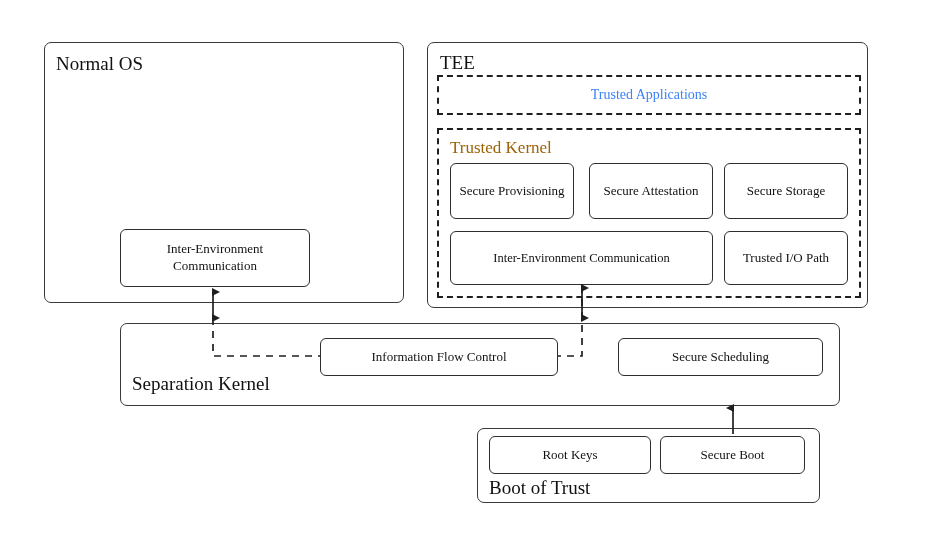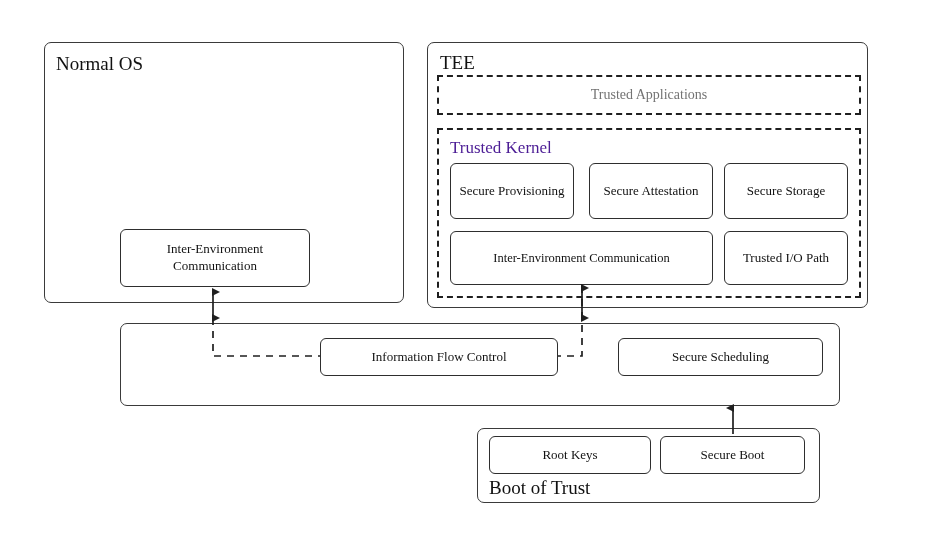--- a/index.html
+++ b/index.html
@@ -42,21 +42,21 @@
   .dashzone {
     position: absolute;
     box-sizing: border-box;
     border: 2px dashed #1f1f1f;
     background: #ffffff;
   }
   .dashzone-title {
     position: absolute;
     font-size: 17px;
     line-height: 1;
-    color: #4c1d95;
+    color: #a16207;
     white-space: nowrap;
   }
   .unit {
     position: absolute;
     box-sizing: border-box;
     border: 1.5px solid #2e2e2e;
     border-radius: 6px;
     background: #ffffff;
     display: flex;
     align-items: center;
@@ -68,21 +68,21 @@
     color: #111111;
   }
   .unit.small { font-size: 12.5px; }
   .label-center {
     position: absolute;
     display: flex;
     align-items: center;
     justify-content: center;
     text-align: center;
     font-size: 14px;
-    color: #737373;
+    color: #3b82f6;
   }
 </style>
 </head>
 <body>
 
 <div id="canvas">
 
   <div class="zone" style="left:44px; top:42px; width:360px; height:261px;"></div>
   <div class="zone-title" style="left:56px; top:54px;">Normal OS</div>
 
@@ -98,20 +98,21 @@
   <div class="dashzone-title" style="left:450px; top:139px;">Trusted Kernel</div>
 
   <div class="unit" style="left:450px; top:163px; width:124px; height:56px;">Secure Provisioning</div>
   <div class="unit" style="left:589px; top:163px; width:124px; height:56px;">Secure Attestation</div>
   <div class="unit" style="left:724px; top:163px; width:124px; height:56px;">Secure Storage</div>
 
   <div class="unit small" style="left:450px; top:231px; width:263px; height:54px;">Inter-Environment Communication</div>
   <div class="unit" style="left:724px; top:231px; width:124px; height:54px;">Trusted I/O Path</div>
 
   <div class="zone" style="left:120px; top:323px; width:720px; height:83px;"></div>
+  <div class="zone-title" style="left:132px; top:374px;">Separation Kernel</div>
 
   <div class="unit" style="left:320px; top:338px; width:238px; height:35px;">Information Flow Control</div>
   <div class="unit" style="left:618px; top:338px; width:205px; height:36px;">Secure Scheduling</div>
 
   <div class="zone" style="left:477px; top:428px; width:343px; height:75px;"></div>
   <div class="zone-title" style="left:489px; top:478px;">Boot of Trust</div>
 
   <div class="unit" style="left:660px; top:436px; width:145px; height:36px;">Secure Boot</div>
   <div class="unit" style="left:489px; top:436px; width:162px; height:36px;">Root Keys</div>
 

